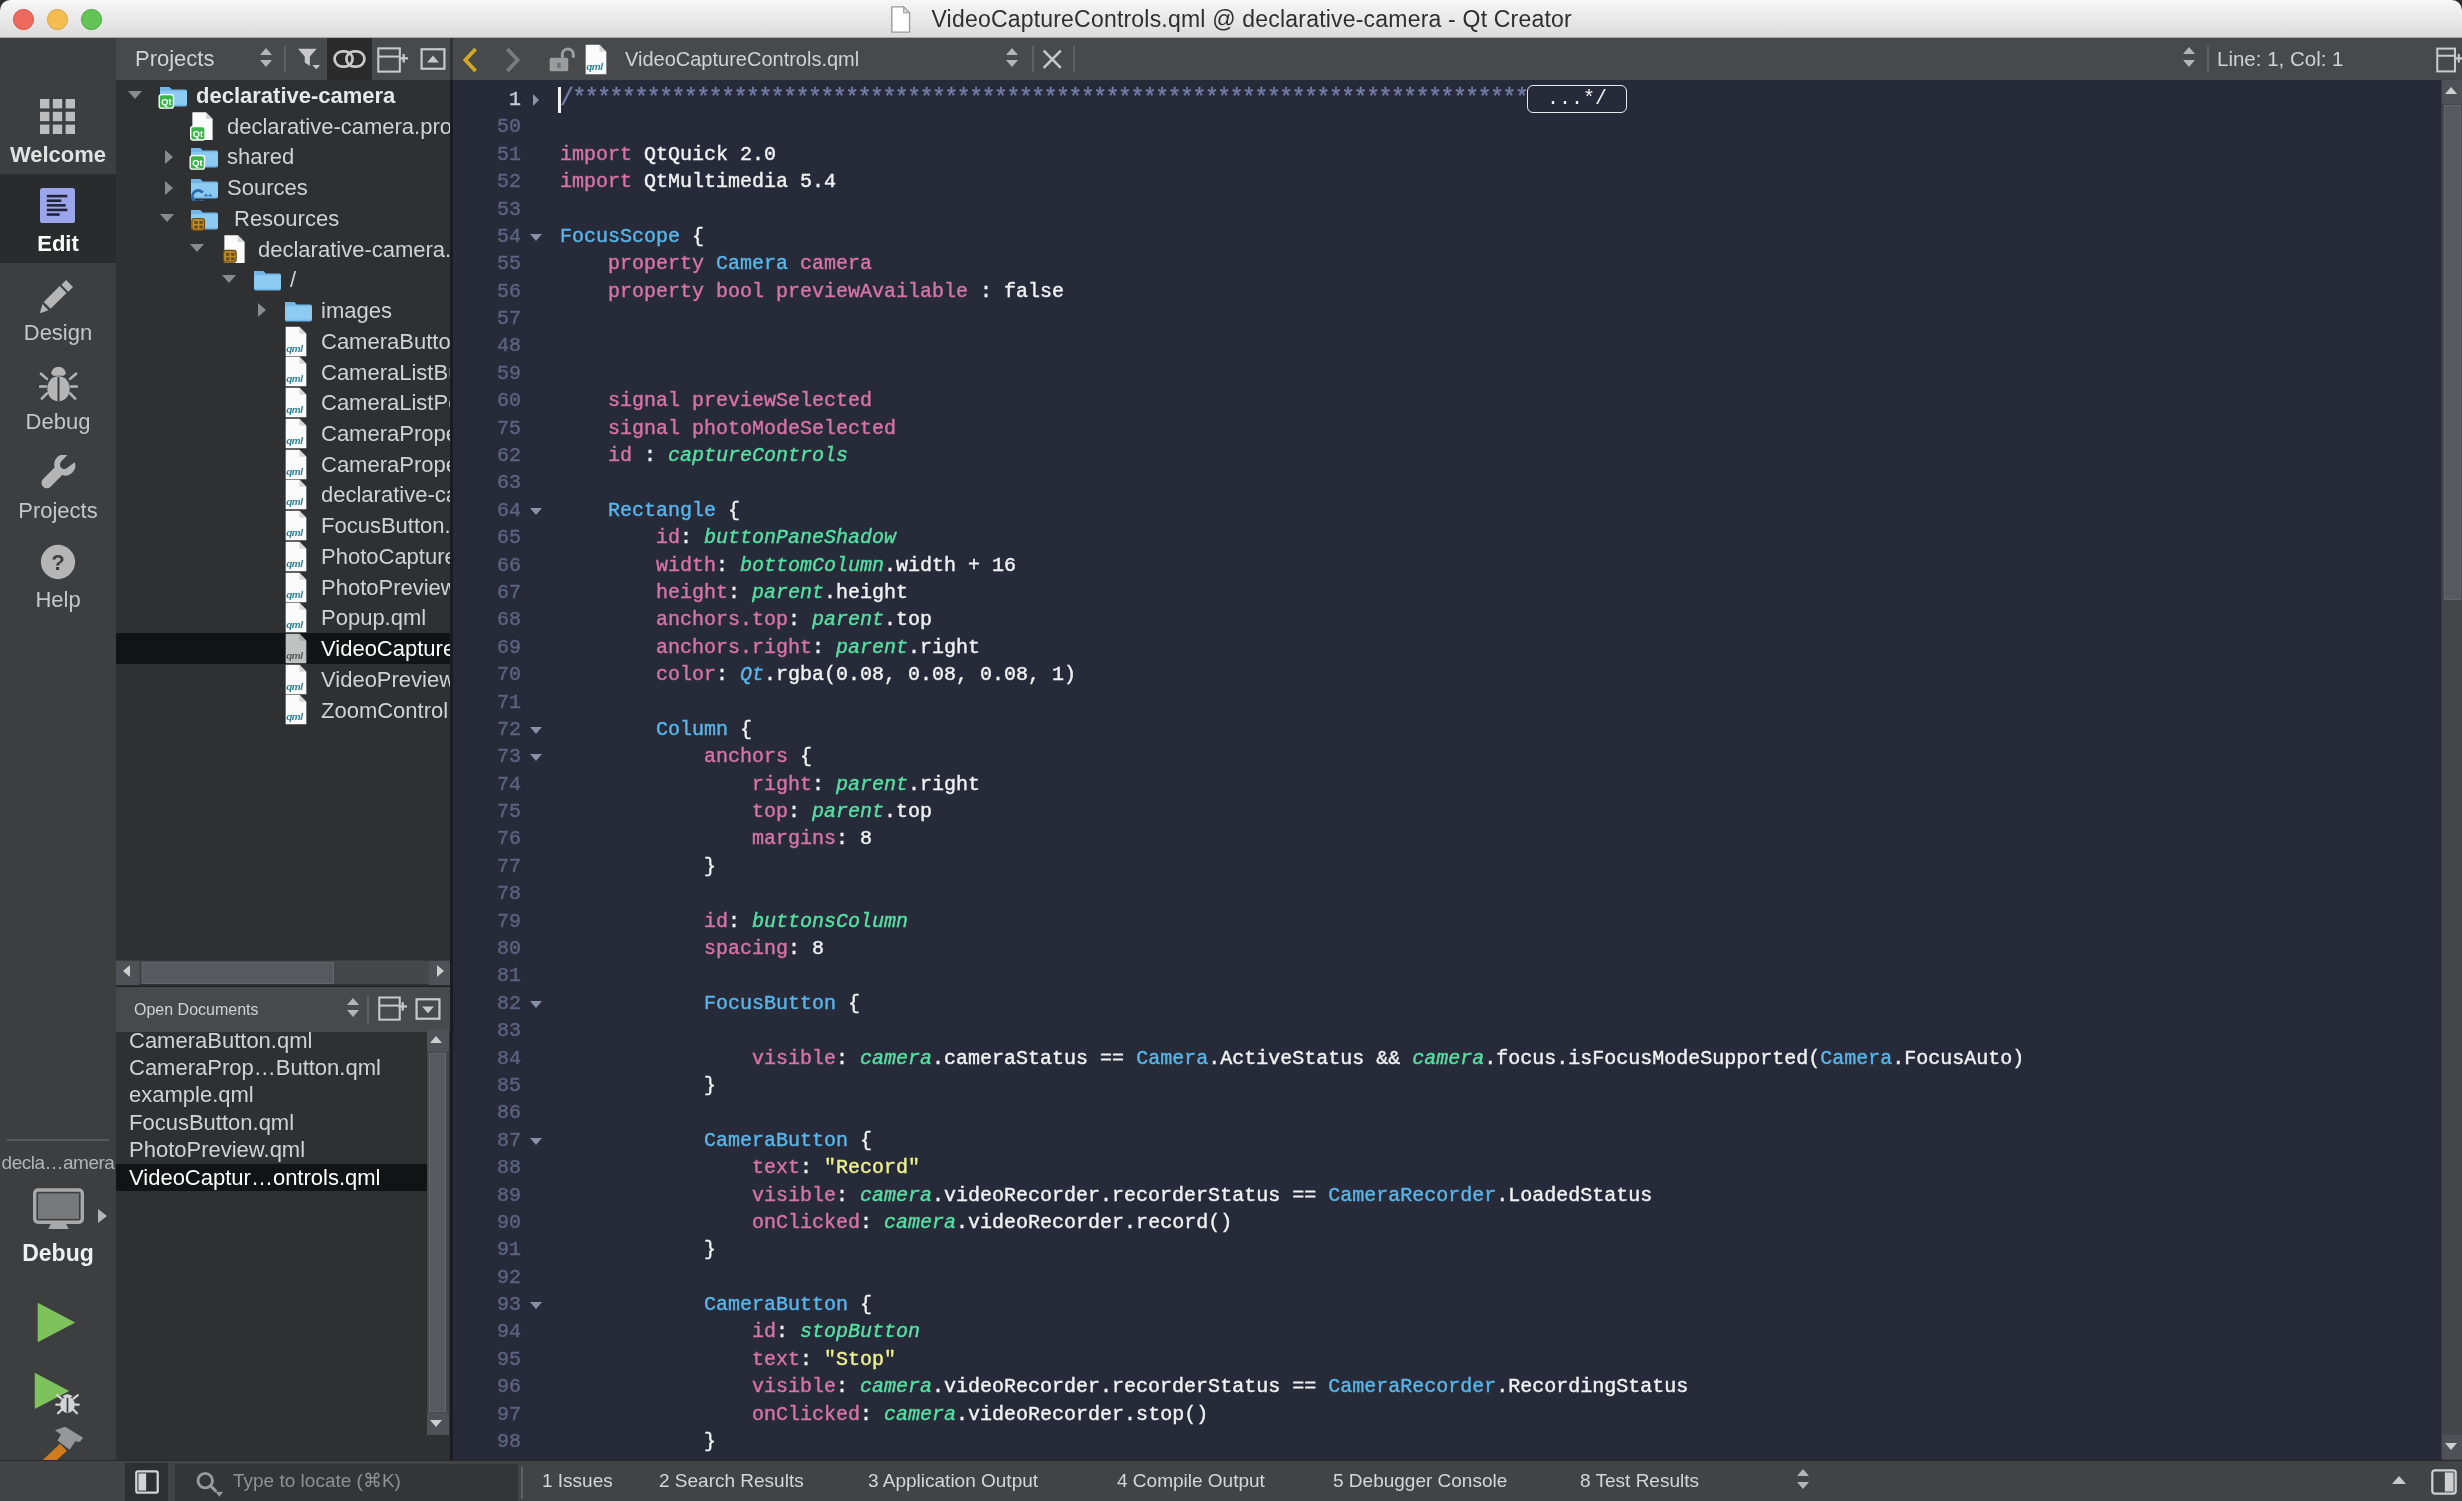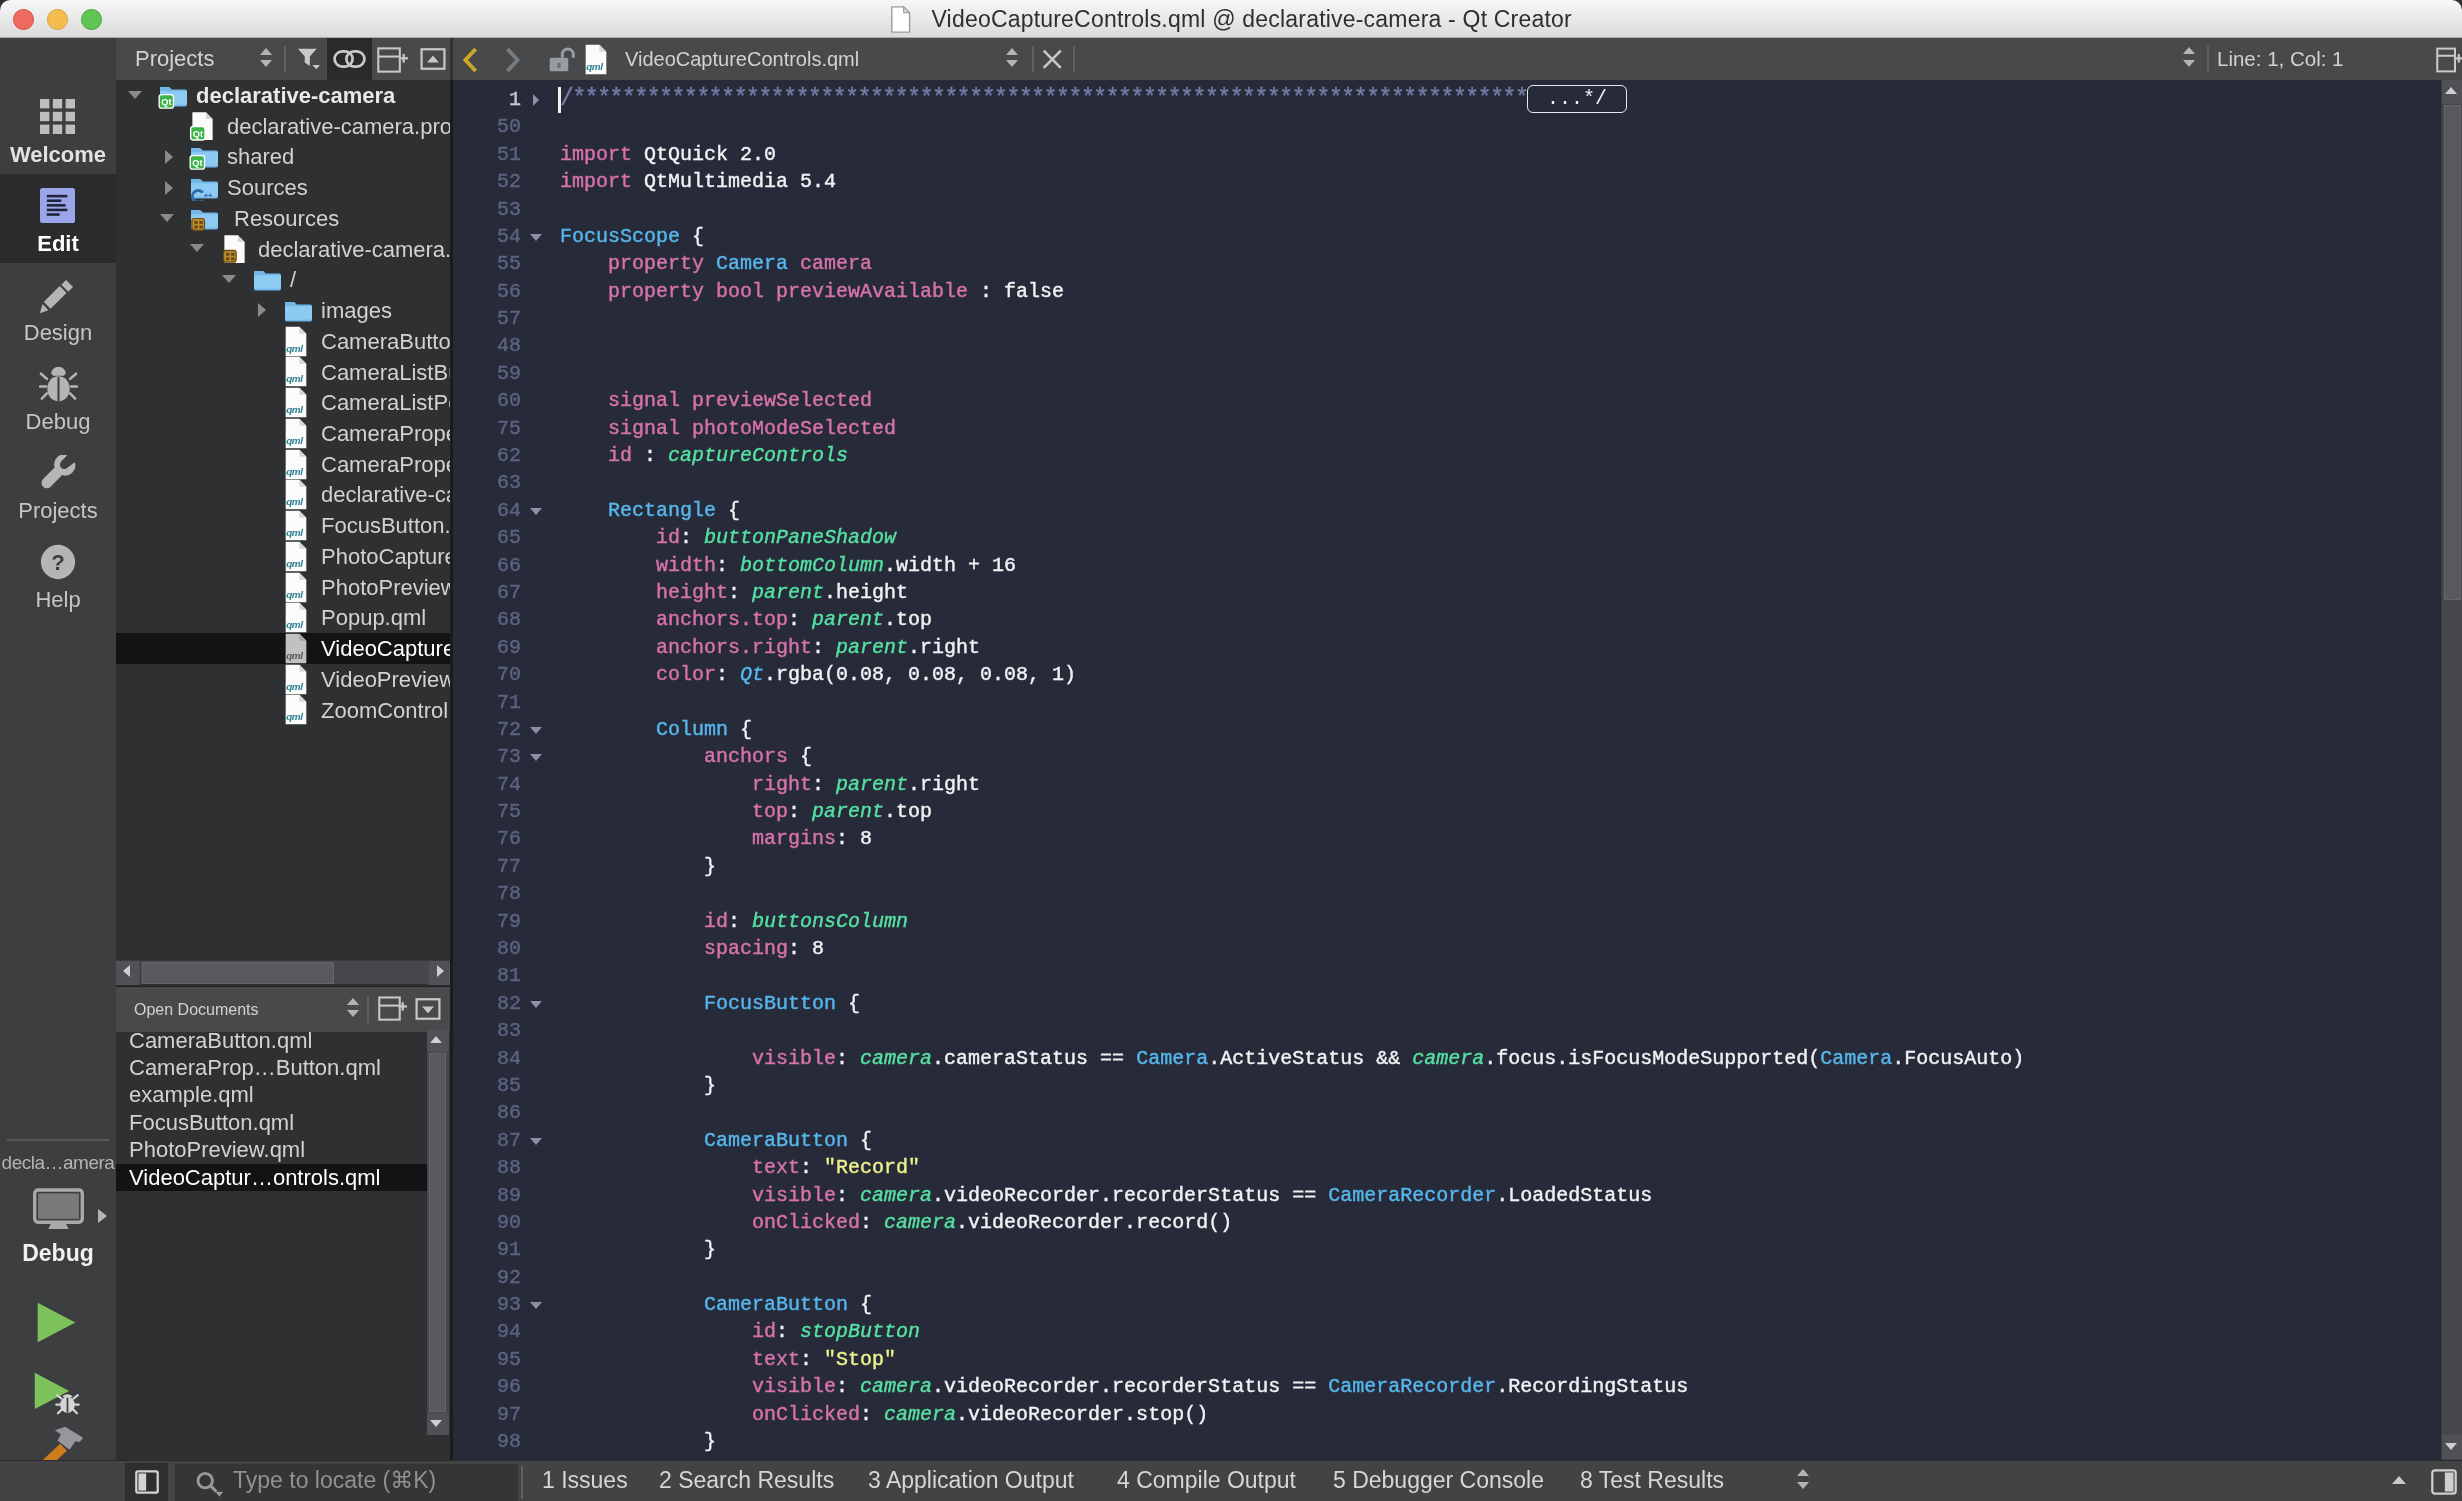--- a/index.html
+++ b/index.html
@@ -60,21 +60,21 @@
 #foldbox { position:absolute; left:1074px; top:5.1px; width:100px; height:28px; border:1.7px solid #e9e9ec; border-radius:6px; color:#f0f0f0; font-family:"Liberation Mono", monospace; font-size:20px; line-height:25px; text-align:center; }
 
 #esb { position:absolute; left:1988px; top:0; width:21.4px; height:1381px; background:#45474a; border-left:0.9px solid #3a3c40; }
 .sbbtn { position:absolute; left:0; width:100%; background:#4f5156; }
 .tri-up { position:absolute; width:0; height:0; border-left:6.8px solid transparent; border-right:6.8px solid transparent; border-bottom:7.7px solid #cfcfcf; }
 .tri-dn { position:absolute; width:0; height:0; border-left:6.8px solid transparent; border-right:6.8px solid transparent; border-top:7.7px solid #cfcfcf; }
 .tri-lf { position:absolute; width:0; height:0; border-top:6.8px solid transparent; border-bottom:6.8px solid transparent; border-right:7.7px solid #cfcfcf; }
 .tri-rt { position:absolute; width:0; height:0; border-top:6.8px solid transparent; border-bottom:6.8px solid transparent; border-left:7.7px solid #cfcfcf; }
 
 #statusbar { position:absolute; left:0; top:1460px; width:2462px; height:41px; background:#414345; border-top:1.7px solid #28292b; }
-.stt { position:absolute; top:0; height:39px; line-height:39px; font-size:23px; color:#d6d6d8; white-space:pre; }
+.stt { position:absolute; top:0; height:39px; line-height:39px; font-size:19px; color:#d6d6d8; white-space:pre; }
 #locator { position:absolute; left:175px; top:3.4px; width:343px; height:38px; background:#333537; }
 </style></head>
 <body>
 <div id="win">
 <div id="editor">
 <div class="ln cur" style="top:6px">1</div>
 <div class="fr" style="top:13.7px"></div>
 <div class="cl" style="top:6px"><i class="c">/*****************************************************************************</i></div>
 <div class="ln" style="top:33px">50</div>
 <div class="ln" style="top:61px">51</div>

